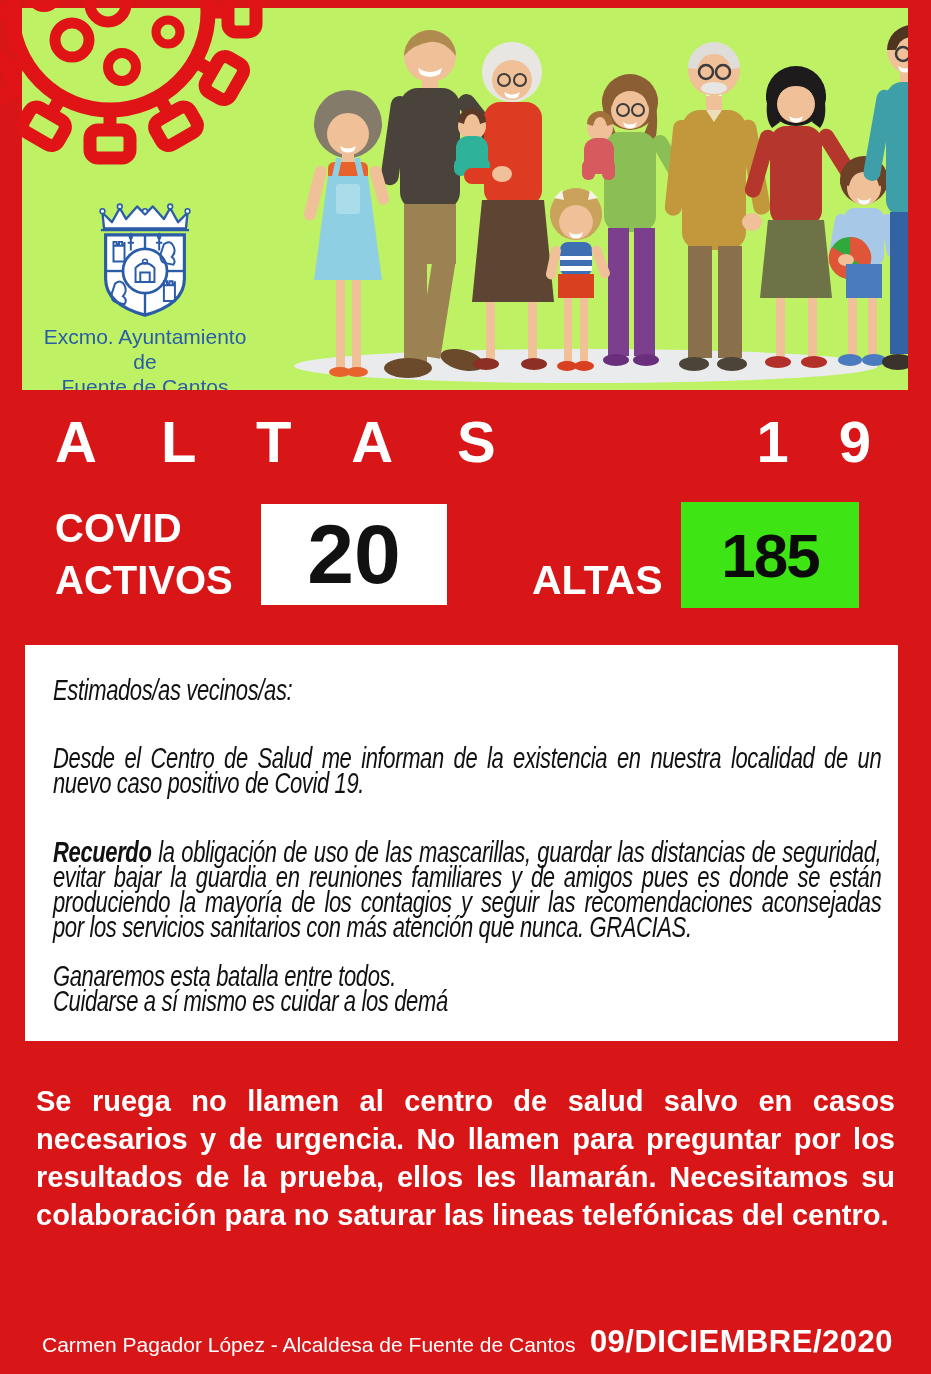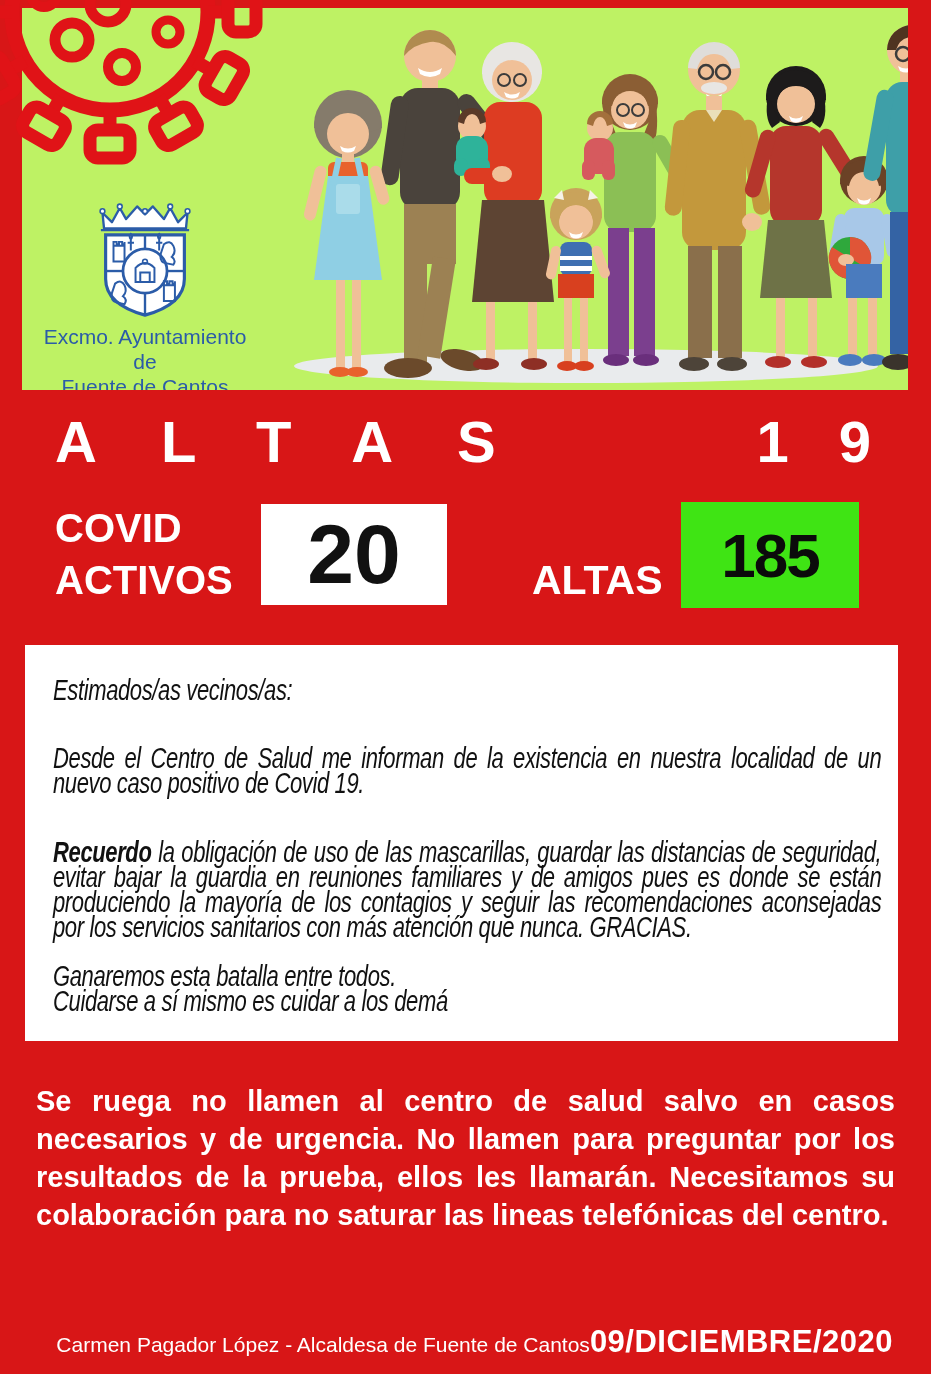--- a/index.html
+++ b/index.html
@@ -123,21 +123,21 @@
     text-align: justify;
   }
 
   
   .footer {
     position: absolute;
     left: 0; bottom: 14px;
     width: 100%;
     padding: 0 38px 0 42px;
     display: flex;
-    justify-content: flex-end;
+    justify-content: space-between;
     align-items: baseline;
     color: #ffffff;
   }
   .footer-signature { font-size: 21px; font-weight: 400; }
   .footer-date { font-size: 31px; font-weight: 700; letter-spacing: 0.5px; }
 </style>
 </head>
 <body>
 
 <div class="banner">

